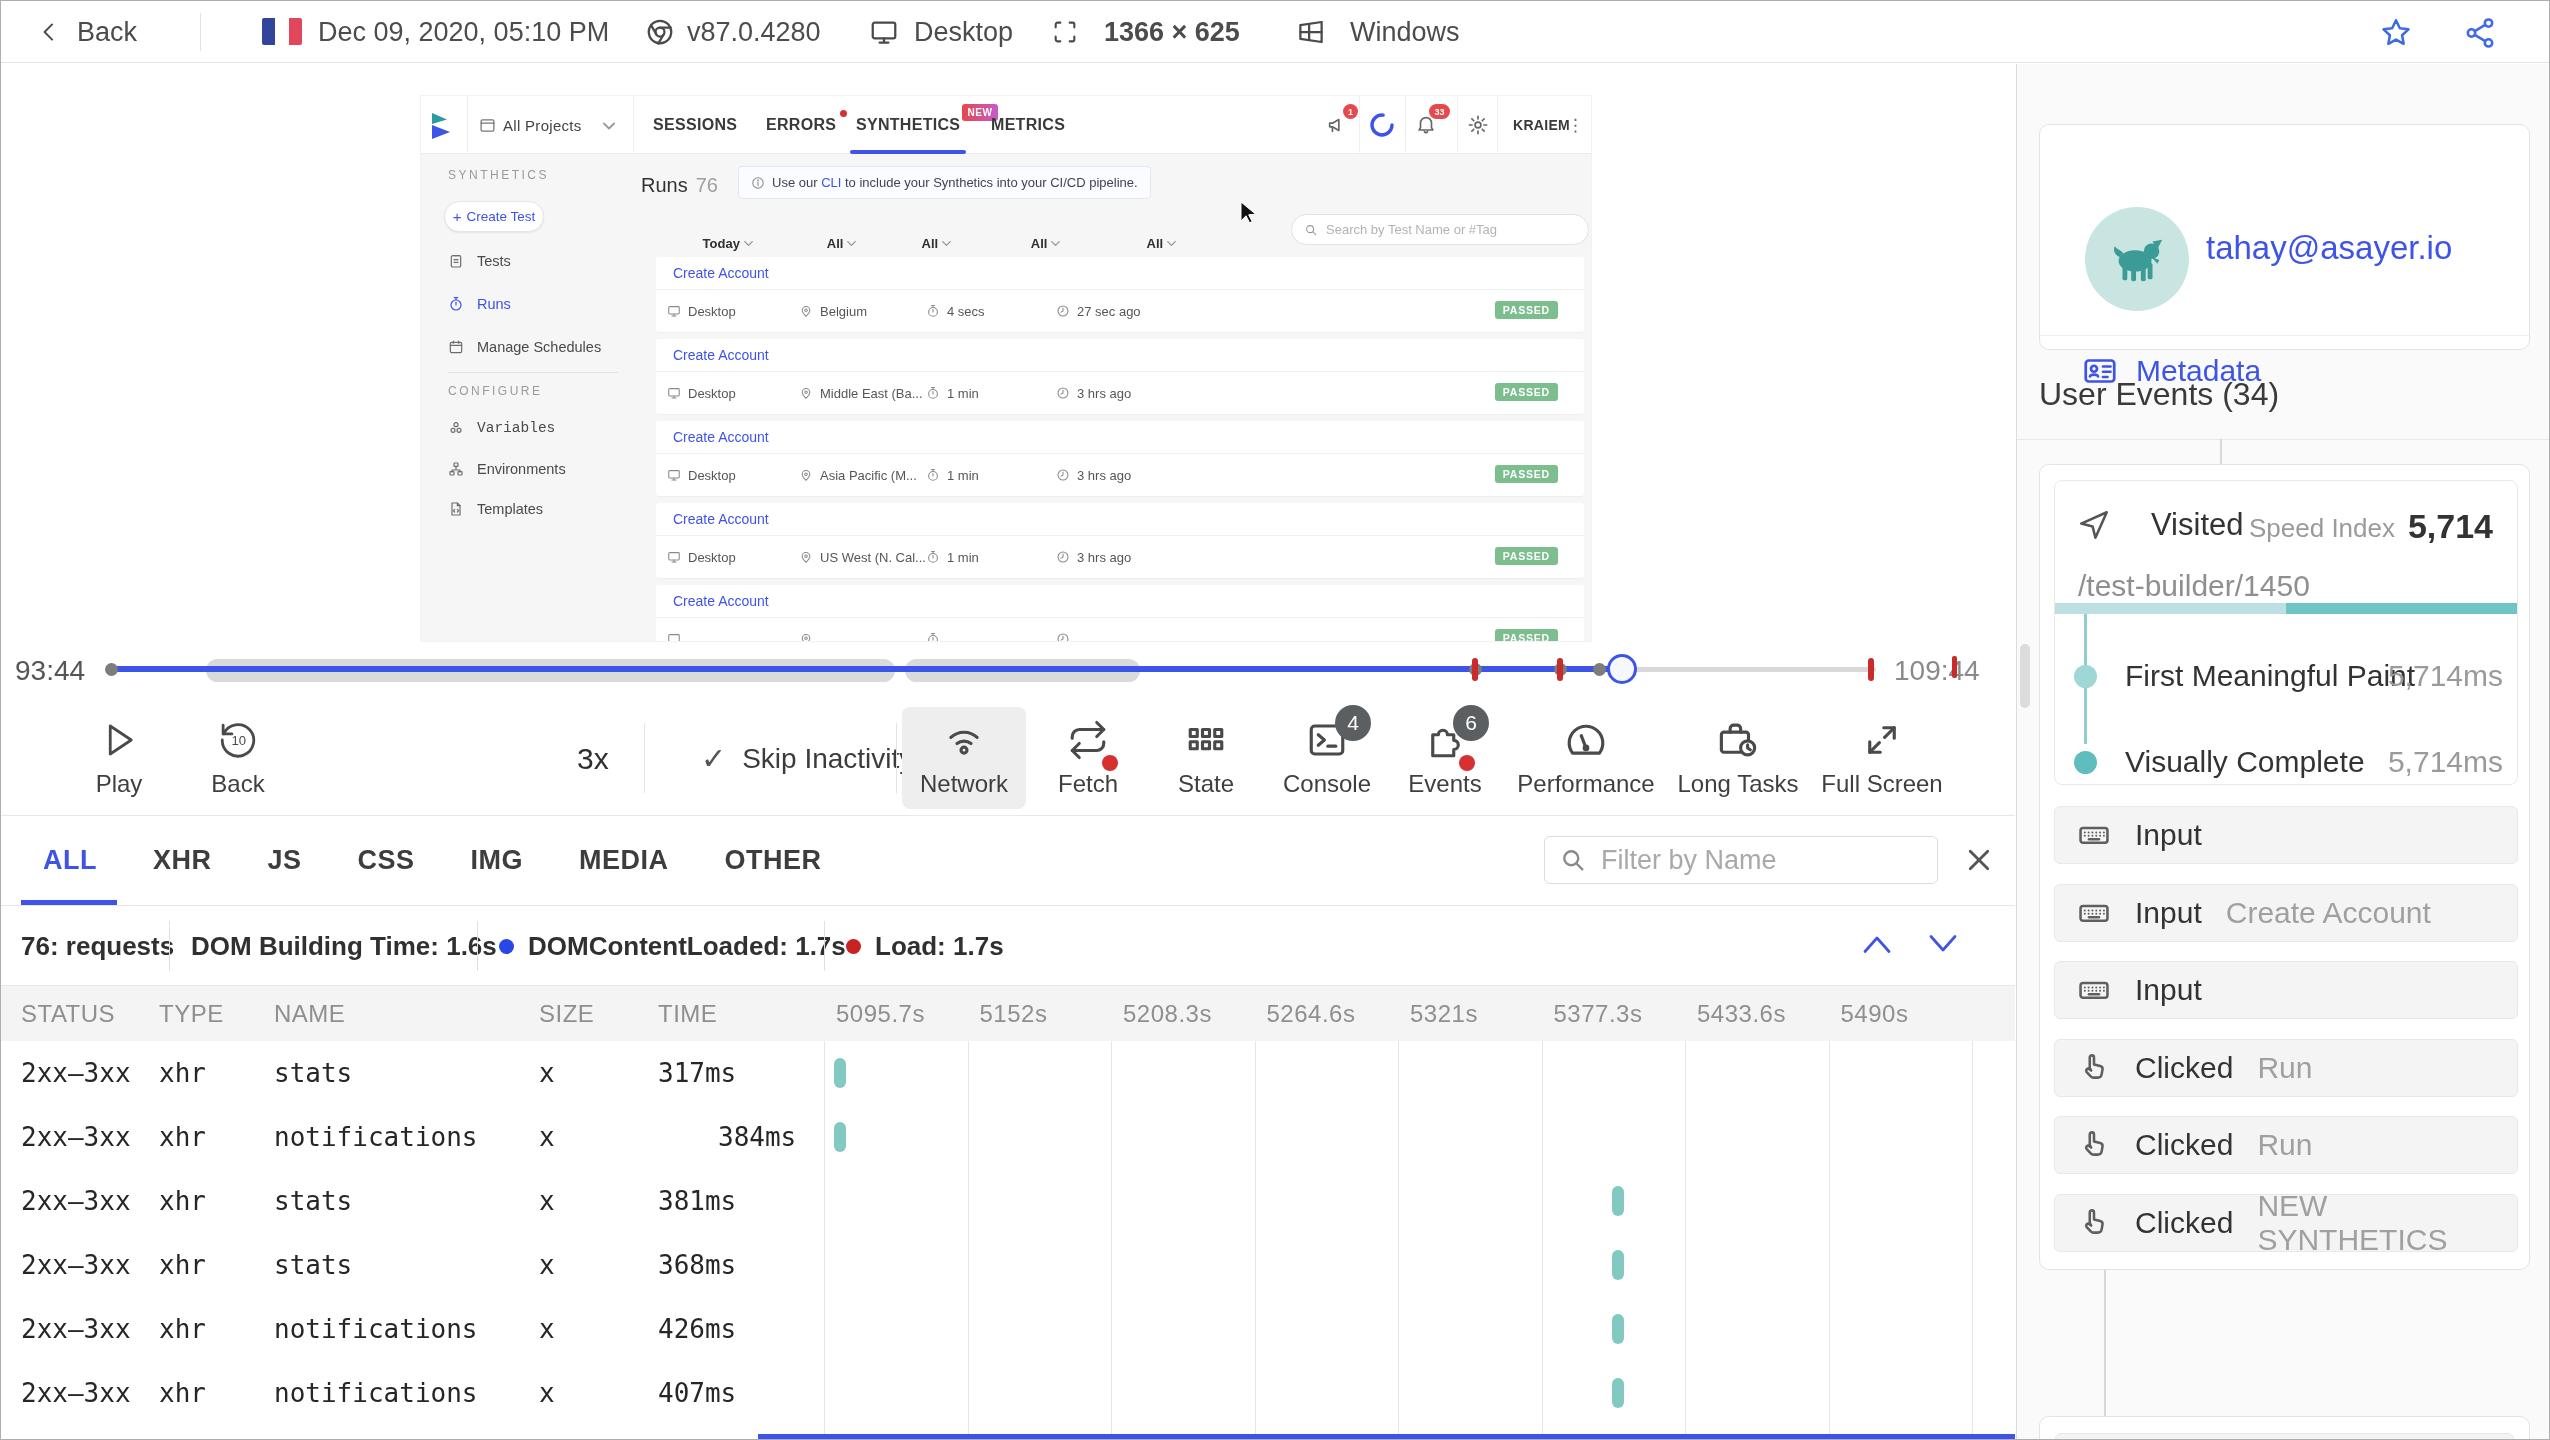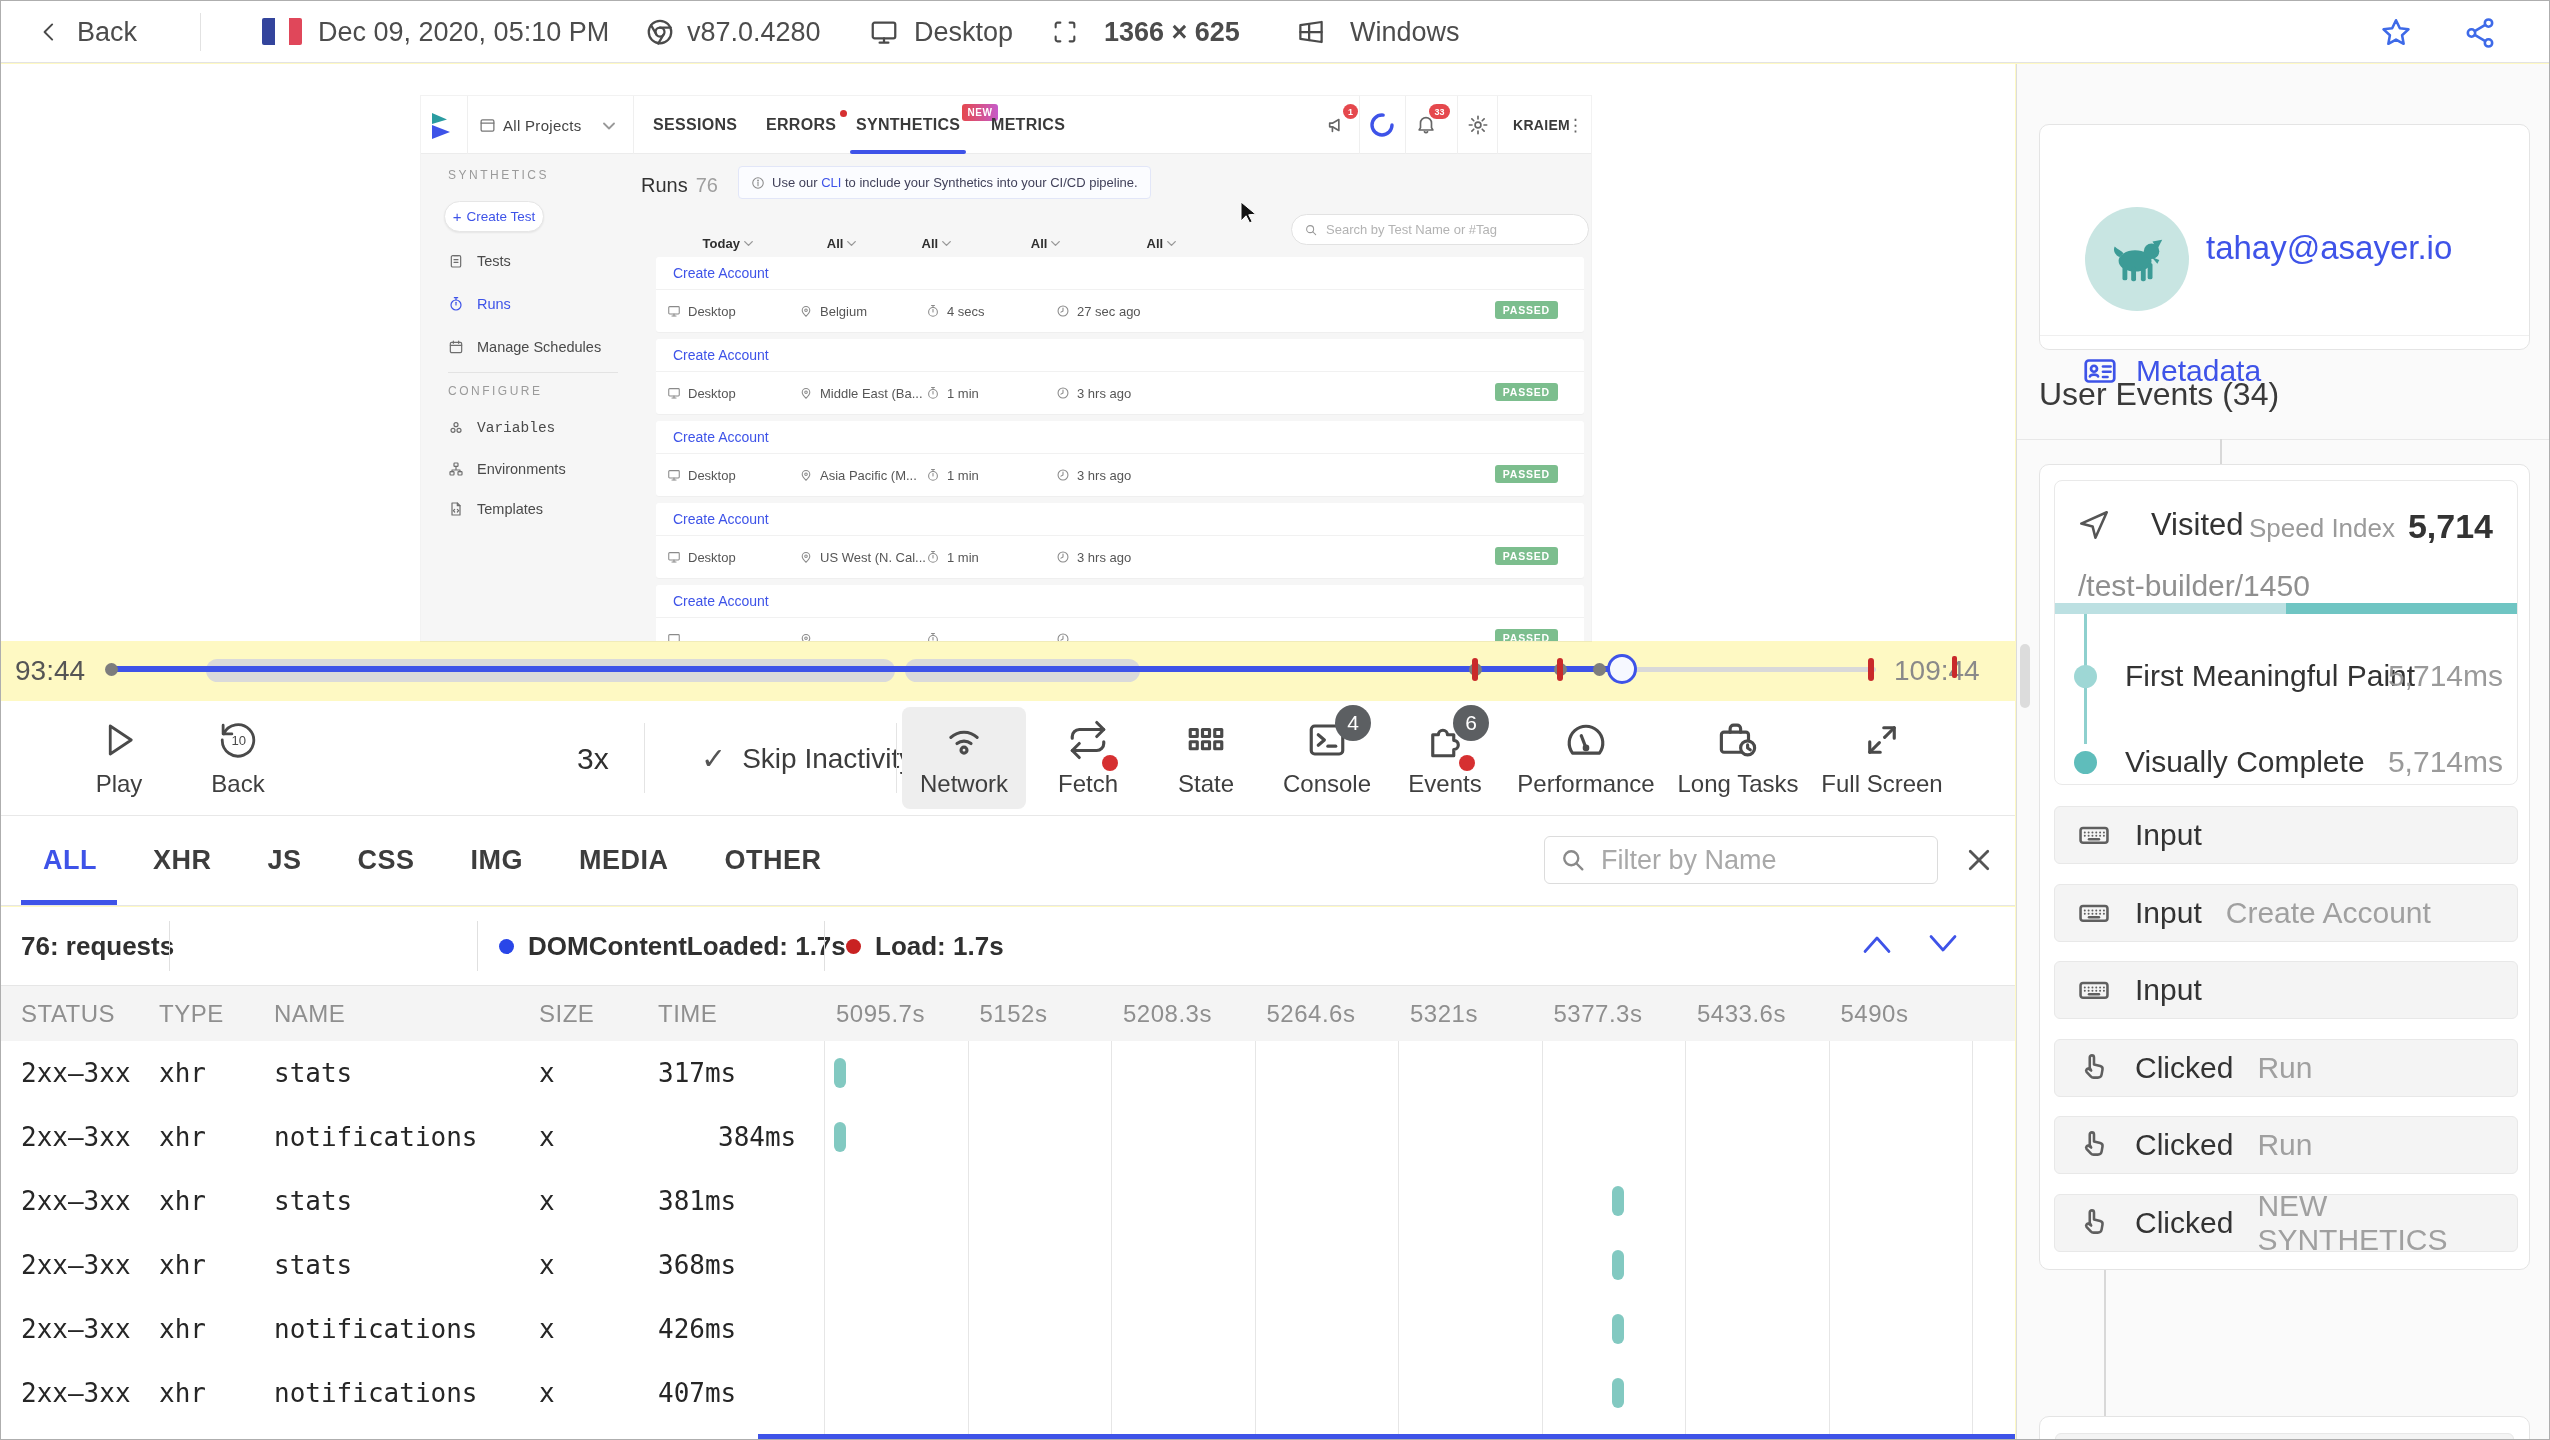--- a/index.html
+++ b/index.html
@@ -1,17 +1,17 @@
 <!DOCTYPE html>
 <html><head>
 <meta charset="utf-8">
 <style>
   html,body{margin:0;padding:0;background:#e9e9e9;}
   *{box-sizing:border-box;}
-  .screen{position:relative;width:2550px;height:1440px;background:#fef9c3;border:1px solid #aeaeae;
+  .screen{position:relative;width:2550px;height:1440px;background:#ffffff;border:1px solid #aeaeae;
     font-family:"Liberation Sans",sans-serif;overflow:hidden;color:#3c3c3c;}
   .abs{position:absolute;}
   svg{display:block;}
   .ic svg{stroke:#4a4a4a;fill:none;stroke-width:1.8;stroke-linecap:round;stroke-linejoin:round;}
 
   
   .topbar{position:absolute;left:0;top:0;width:2548px;height:62px;background:#fff;border-bottom:1px solid #e3e3e3;}
   .topbar .txt{position:absolute;top:0;height:62px;display:flex;align-items:center;font-size:27px;color:#4c4c4c;}
   .vdiv{position:absolute;width:1px;background:#e2e2e2;}
   .flag{position:absolute;left:261px;top:17px;width:40px;height:27px;border-radius:2px;overflow:hidden;display:flex;}
@@ -802,20 +802,21 @@
       <svg width="30" height="30" viewBox="0 0 24 24" style="stroke:#555;stroke-width:2.2;">
           <line x1="5" y1="5" x2="19" y2="19"></line>
           <line x1="19" y1="5" x2="5" y2="19"></line>
         </svg>
     </span>
   </div>
 
   <div class="netstats">
     <div class="s" style="left:20px;">76: requests</div>
     <div class="sdiv" style="left:168px;"></div>
+    <div class="s" style="left:190px;">DOM Building Time: 1.6s</div>
     <div class="sdiv" style="left:476px;"></div>
     <div class="s" style="left:498px;">
       <span class="dot14" style="background:#2946E8;"></span>
       <span>DOMContentLoaded: 1.7s</span>
     </div>
     <div class="sdiv" style="left:823px;"></div>
     <div class="s" style="left:845px;">
       <span class="dot14" style="background:#C92222;"></span>
       <span>Load: 1.7s</span>
     </div>

